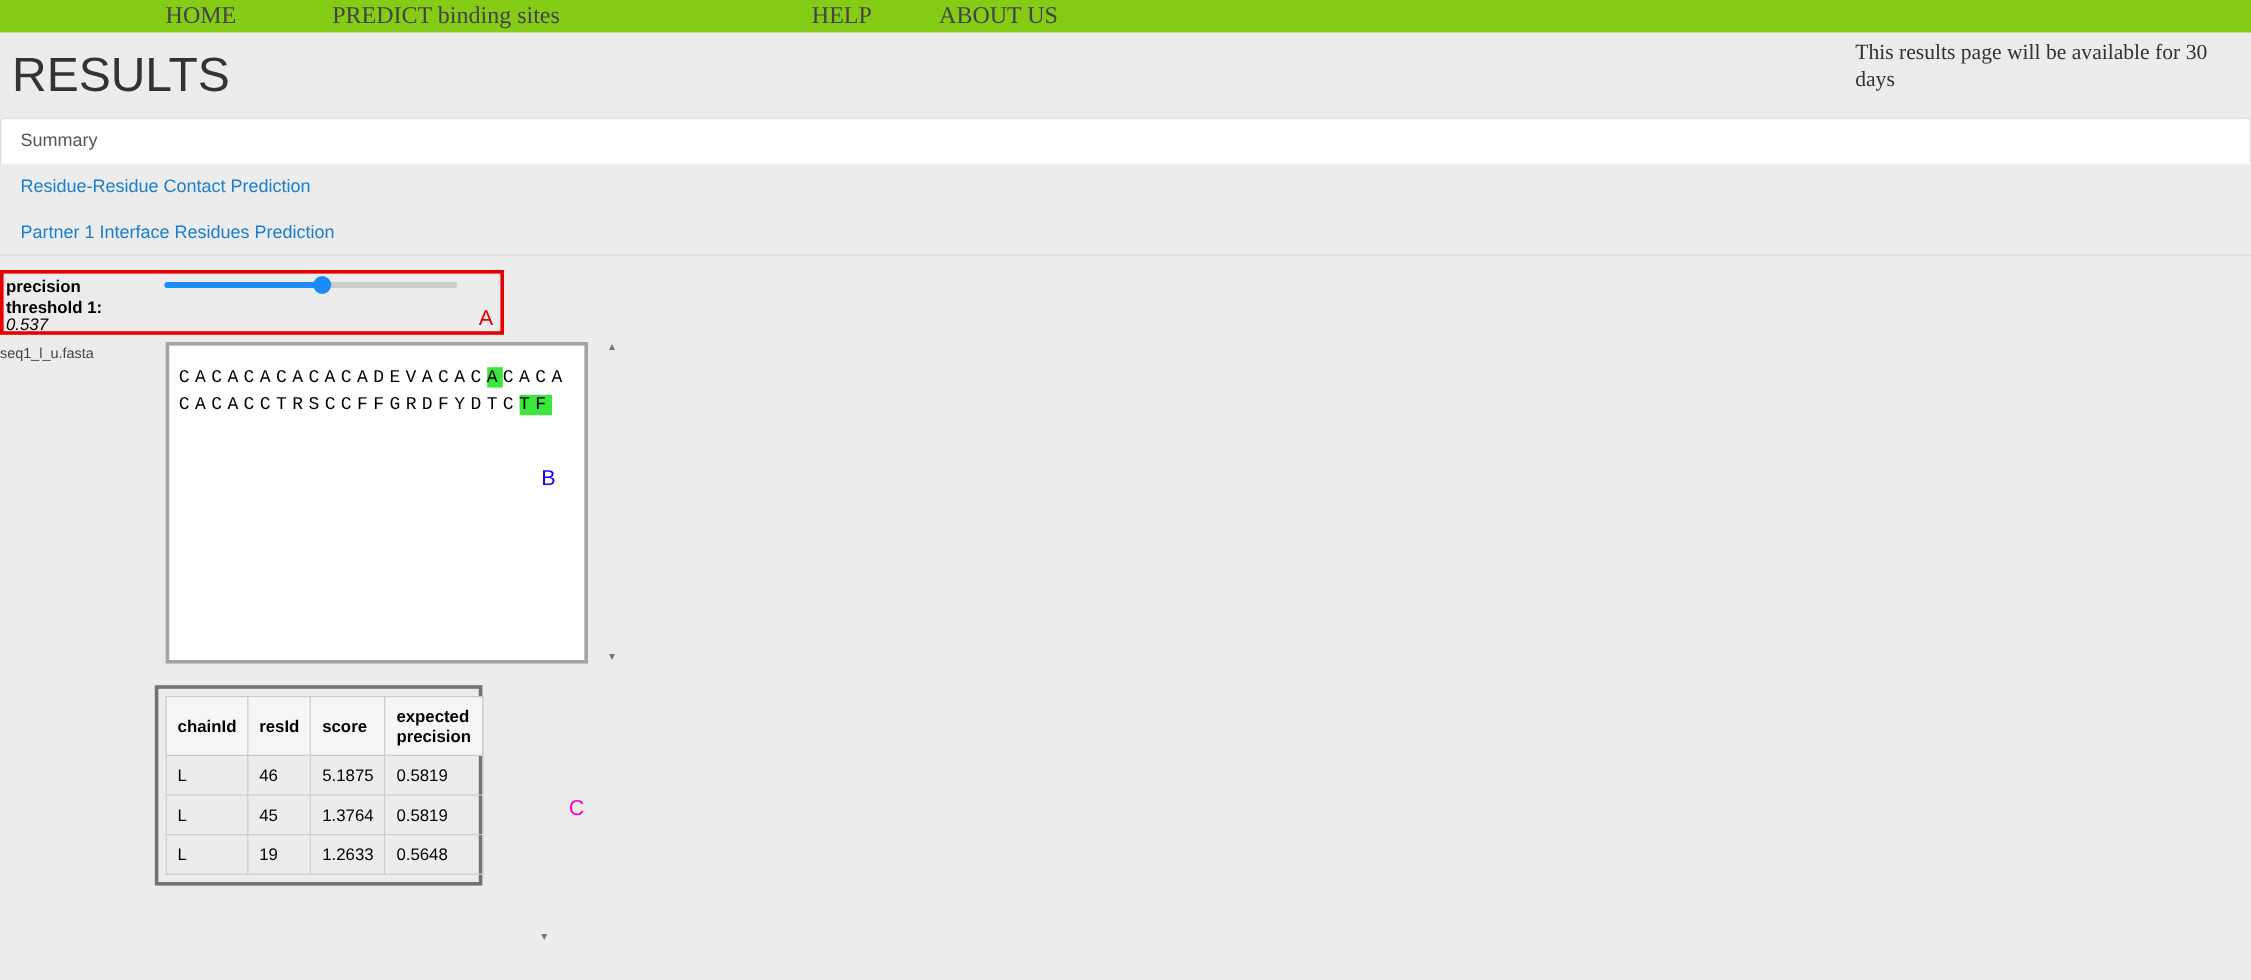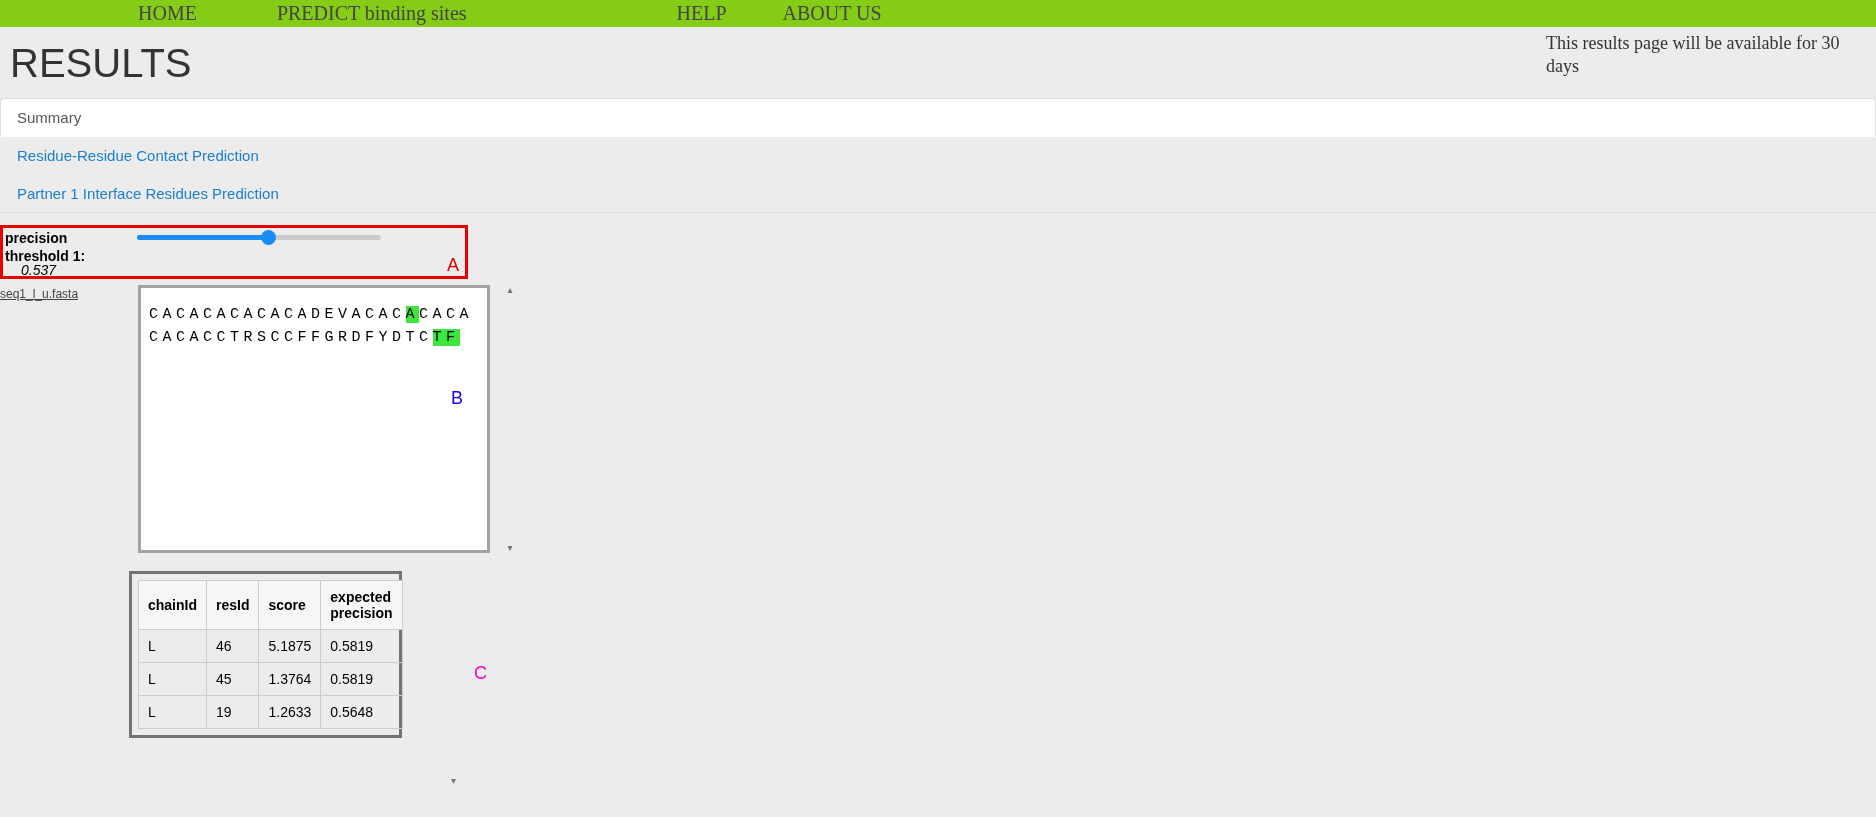--- a/index.html
+++ b/index.html
@@ -64,38 +64,38 @@
   border: 1px solid #ddd;
   border-bottom: 1px solid #fff;
   border-radius: 4px 4px 0 0;
   margin-bottom: -1px;
 }
 .panel-a {
   border: 3px solid #e60000;
   margin-top: 12px;
   position: relative;
   height: 54px;
-  width: 468px;
+  width: 420px;
   padding-left: 33px;
 }
 .threshold-label {
   font-family: Arial, Helvetica, sans-serif;
   font-size: 14px;
   font-weight: bold;
   position: absolute;
   left: 2px;
   top: 1px;
   line-height: 1.3;
 }
 .threshold-val {
   font-family: Arial, Helvetica, sans-serif;
   font-size: 14px;
   font-style: italic;
   position: absolute;
-  left: 18px;
+  left: 2px;
   top: 34px;
 }
 .slider {
   position: absolute;
   left: 134px;
   top: 2px;
   width: 244px;
   height: 16px;
 }
 .slider-track {
@@ -134,21 +134,20 @@
 .content-row {
   display: flex;
   margin-top: 6px;
 }
 .seqfile {
   font-family: Arial, Helvetica, sans-serif;
   font-size: 12px;
   color: #444;
   width: 138px;
   padding-top: 2px;
-  text-decoration: underline;
 }
 .panel-b-wrap {
   position: relative;
   width: 365px;
   height: 268px;
 }
 .panel-b {
   border: 3px solid #a3a3a3;
   background: #fff;
   width: 352px;

